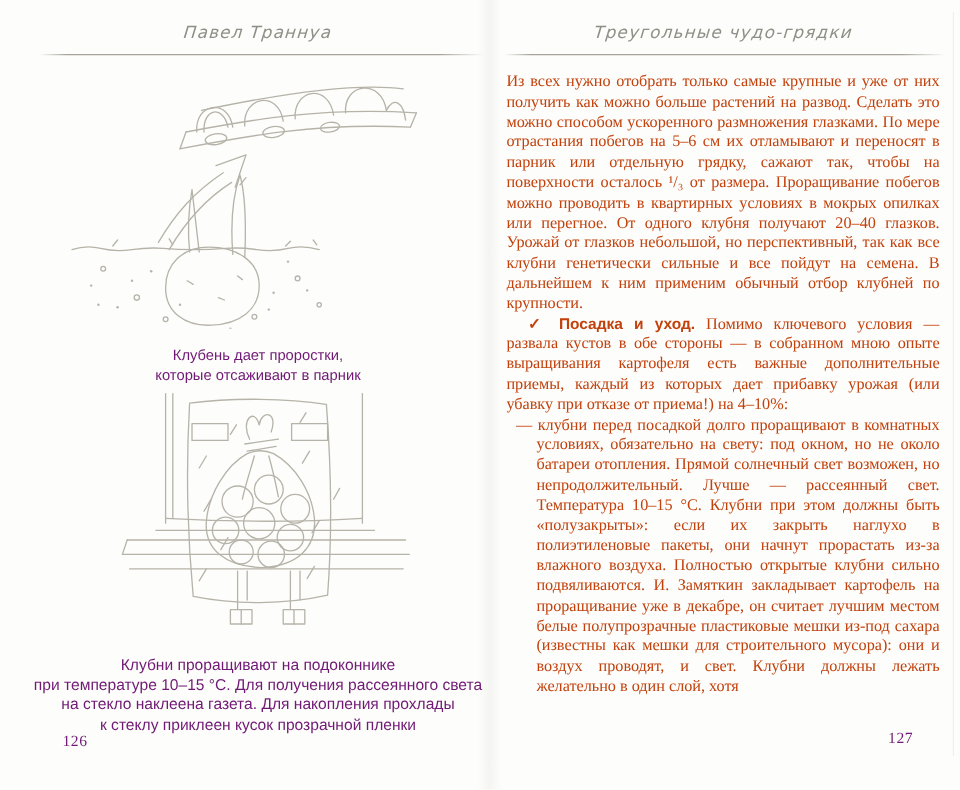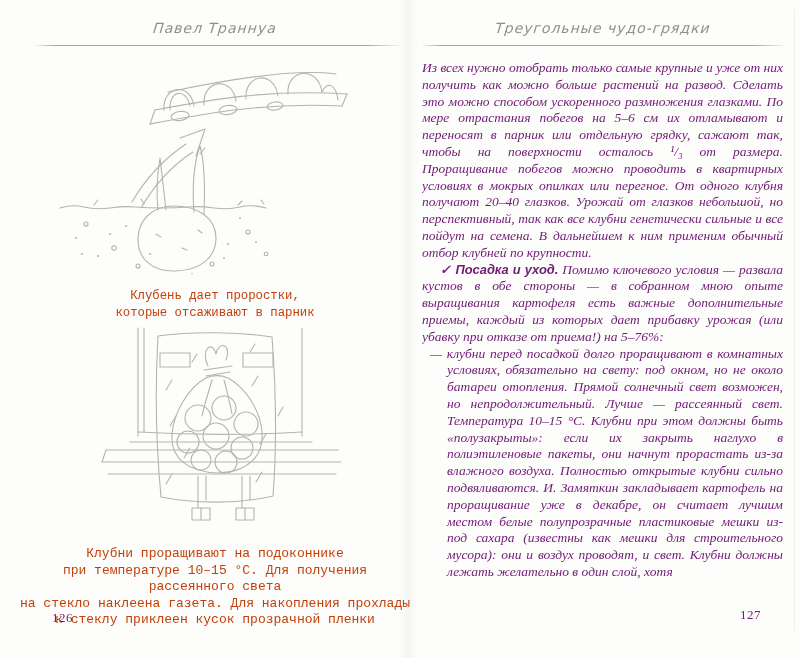--- a/index.html
+++ b/index.html
@@ -16,31 +16,31 @@
   .running-head{
     position:absolute;font-family:"DejaVu Sans", sans-serif;font-style:italic;
     color:#8e9087;font-size:14px;letter-spacing:1px;text-align:center;
     transform:skewX(-6deg);
   }
   .head-rule{position:absolute;height:1.3px;
     background:linear-gradient(to right, rgba(150,148,138,0) 0%, #a5a39a 6%, #a5a39a 90%, rgba(150,148,138,0) 100%);
     border-radius:1px;}
 
   .caption{
-    position:absolute;font-family:Liberation Mono, monospace;
-    color:#c2410c;text-align:center;white-space:pre-line;line-height:16.5px;
+    position:absolute;font-family:Liberation Sans, sans-serif;
+    color:#701a75;text-align:center;white-space:pre-line;line-height:16.5px;
   }
   .caption-1{font-size:12.3px;}
   .caption-2{font-size:13px;}
 
   .page-num{position:absolute;font-size:13px;color:#701a75;letter-spacing:0.5px;}
 
   .body-text{
     position:absolute;left:422px;top:60px;width:361px;max-height:540px;overflow:hidden;
-    font-size:13.5px;line-height:16.8px;color:#701a75;text-align:justify;font-style:italic;
+    font-size:13.5px;line-height:16.8px;color:#c2410c;text-align:justify;
   }
   .body-text p{margin:0;}
   .para-2{text-indent:18px;}
   .section-lead{
     font-family:"Liberation Sans", sans-serif;font-weight:bold;font-size:12.9px;margin-top:16px;
   }
   .list-item{margin-top:12px;padding-left:25px;text-indent:-17px;}
 
   .illo{position:absolute;}
   .illo svg{display:block;width:100%;height:100%;}
@@ -173,21 +173,21 @@
 
     <div class="page-num" style="left:52px;top:610px;">126</div>
   </section>
 
   <section>
     <div class="running-head" style="left:423px;top:20px;width:360px;">Треугольные чудо-грядки</div>
     <div class="head-rule" style="left:420px;top:45px;width:368px;"></div>
 
     <div class="body-text">
       <p class="para-1">Из всех нужно отобрать только самые крупные и уже от них получить как можно больше растений на развод. Сделать это можно способом ускоренного размножения глазками. По мере отрастания побегов на 5–6 см их отламывают и переносят в парник или отдельную грядку, сажают так, чтобы на поверхности осталось ¹/₃ от размера. Проращивание побегов можно проводить в квартирных условиях в мокрых опилках или перегное. От одного клубня получают 20–40 глазков. Урожай от глазков небольшой, но перспективный, так как все клубни генетически сильные и все пойдут на семена. В дальнейшем к ним применим обычный отбор клубней по крупности.</p>
-      <p class="para-2"><span class="section-lead">✓ Посадка и уход.</span><span> Помимо ключевого условия — развала кустов в обе стороны — в собранном мною опыте выращивания картофеля есть важные дополнительные приемы, каждый из которых дает прибавку урожая (или убавку при отказе от приема!) на 5–76%:</span></p>
+      <p class="para-2"><span class="section-lead">✓ Посадка и уход.</span><span> Помимо ключевого условия — развала кустов в обе стороны — в собранном мною опыте выращивания картофеля есть важные дополнительные приемы, каждый из которых дает прибавку урожая (или убавку при отказе от приема!) на 4–10%:</span></p>
       <p class="list-item">— клубни перед посадкой долго проращивают в комнатных условиях, обязательно на свету: под окном, но не около батареи отопления. Прямой солнечный свет возможен, но непродолжительный. Лучше — рассеянный свет. Температура 10–15 °С. Клубни при этом должны быть «полузакрыты»: если их закрыть наглухо в полиэтиленовые пакеты, они начнут прорастать из-за влажного воздуха. Полностью открытые клубни сильно подвяливаются. И. Замяткин закладывает картофель на проращивание уже в декабре, он считает лучшим местом белые полупрозрачные пластиковые мешки из-под сахара (известны как мешки для строительного мусора): они и воздух проводят, и свет. Клубни должны лежать желательно в один слой, хотя</p>
     </div>
 
     <div class="page-num" style="left:740px;top:607px;width:80px;text-align:left;">127</div>
   </section>
 
   <div class="gutter"></div>
   <div class="edge-right"></div>
 </div>
 

